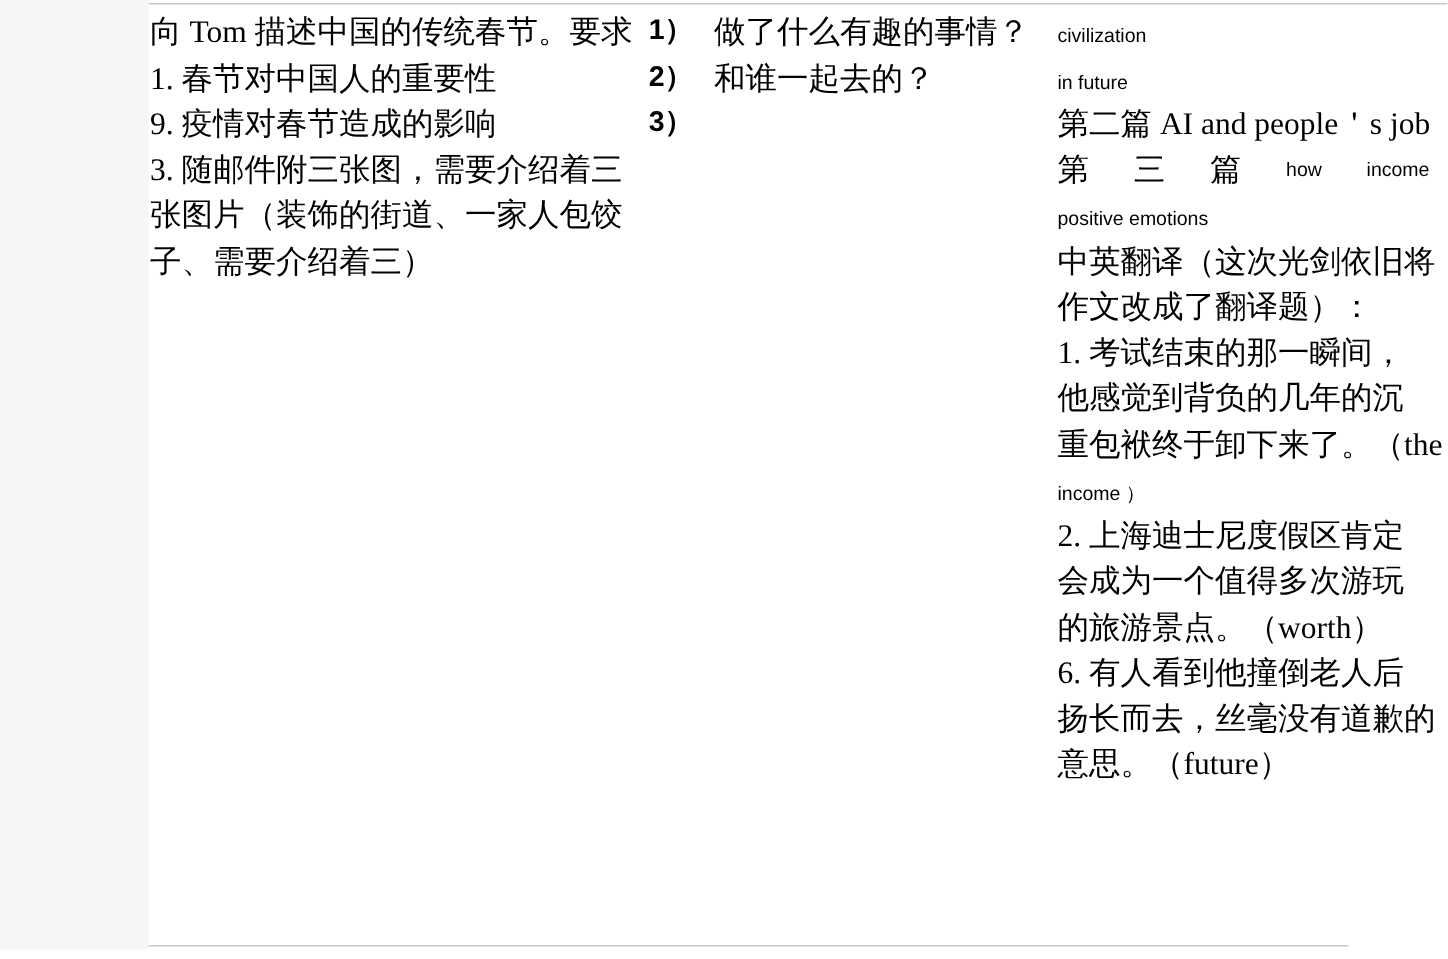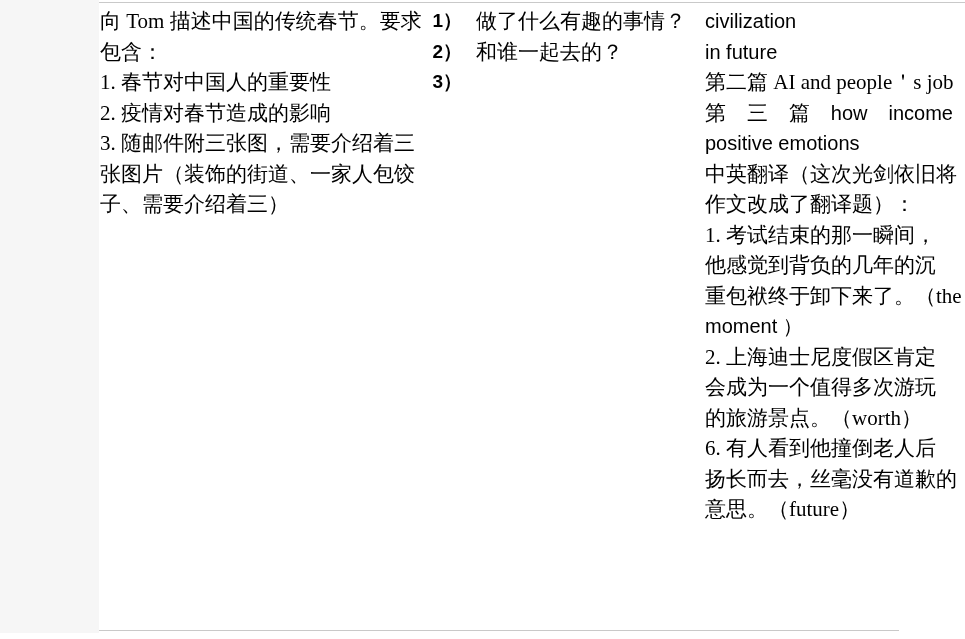--- a/index.html
+++ b/index.html
@@ -75,21 +75,21 @@
   }
 
   
   .marker {
     font-family: "Liberation Sans", "DejaVu Sans", sans-serif;
     font-weight: bold;
     font-size: 19px;
   }
   .lat {
     font-family: "Liberation Sans", "DejaVu Sans", sans-serif;
-    font-size: 20px;
+    font-size: 13px;
   }
 
   
   .enum-row {
     display: flex;
     line-height: 30.5px;
     height: 30.5px;
     font-size: 21px;
   }
   .enum-num {
@@ -121,27 +121,24 @@
   <div class="rule-top"></div>
   <div class="rule-bottom"></div>
 
   <div class="content">
 
     <div class="col col-left">
       <div class="line">
         <span>向 Tom 描述中国的传统春节。要求</span>
       </div>
       <div class="line">
-        <span>包含：</span>
-      </div>
-      <div class="line">
         <span>1. 春节对中国人的重要性</span>
       </div>
       <div class="line">
-        <span>2. 疫情对春节造成的影响</span>
+        <span>9. 疫情对春节造成的影响</span>
       </div>
       <div class="line">
         <span>3. 随邮件附三张图，需要介绍着三</span>
       </div>
       <div class="line">
         <span>张图片（装饰的街道、一家人包饺</span>
       </div>
       <div class="line">
         <span>子、需要介绍着三）</span>
       </div>
@@ -192,21 +189,21 @@
       <div class="line">
         <span>1. 考试结束的那一瞬间，</span>
       </div>
       <div class="line">
         <span>他感觉到背负的几年的沉</span>
       </div>
       <div class="line">
         <span>重包袱终于卸下来了。（the</span>
       </div>
       <div class="line">
-        <span class="lat">moment ）</span>
+        <span class="lat">income ）</span>
       </div>
       <div class="line">
         <span>2. 上海迪士尼度假区肯定</span>
       </div>
       <div class="line">
         <span>会成为一个值得多次游玩</span>
       </div>
       <div class="line">
         <span>的旅游景点。（worth）</span>
       </div>

